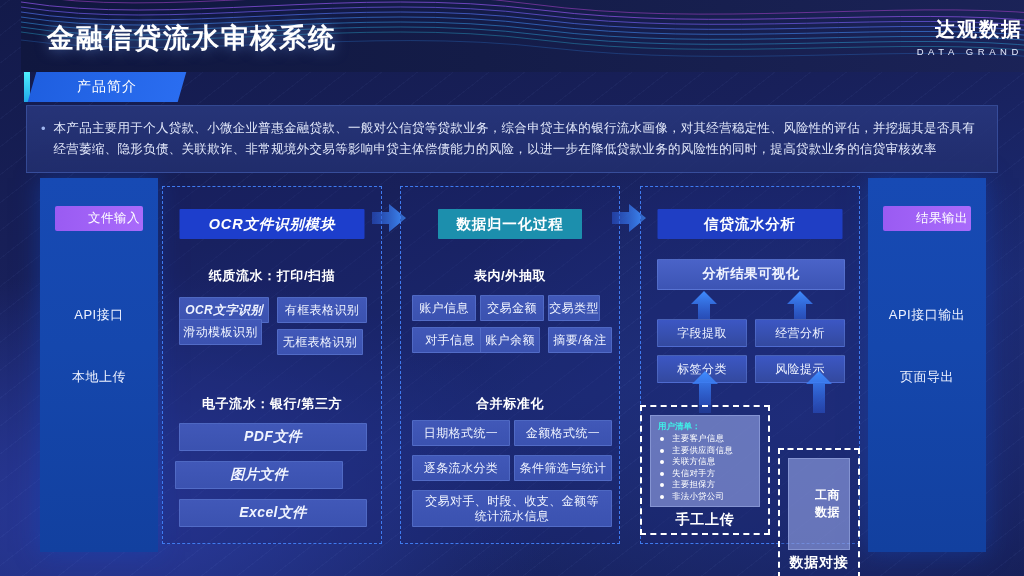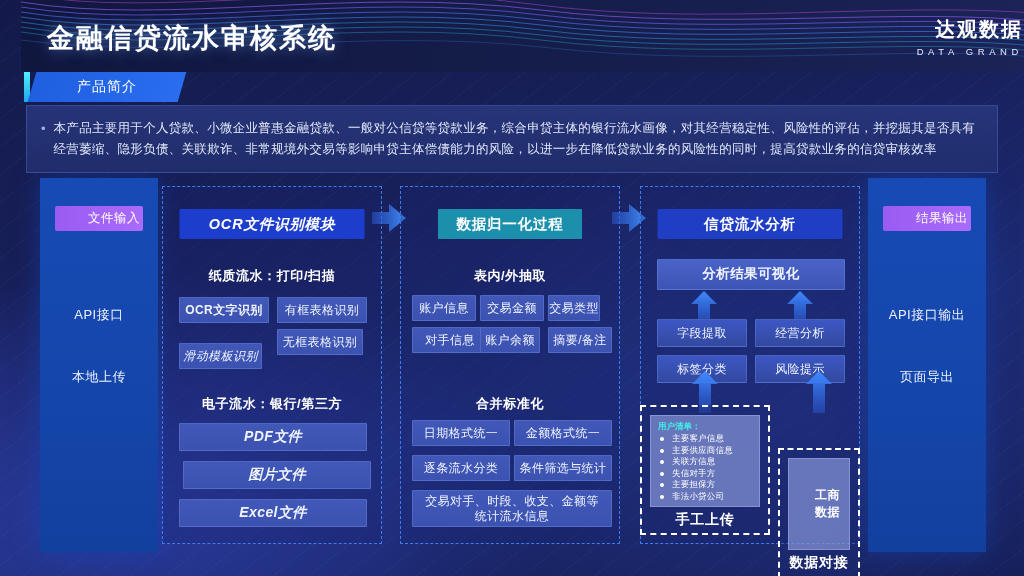--- a/index.html
+++ b/index.html
@@ -118,21 +118,21 @@
     font-size: 13px; color: #ffffff; font-weight: bold; letter-spacing: .6px;
   }
 
   .tile {
     position: absolute; display: flex; align-items: center; justify-content: center;
     background: linear-gradient(180deg, #4158b8, #3b52b0);
     border: 1px solid rgba(130,160,240,.28);
     color: #f0f4ff; font-size: 12px; letter-spacing: .4px; border-radius: 1px;
     text-align: center; line-height: 1.25;
   }
-  .tile.italic { font-weight: bold; font-size: 12px; }
+  .tile.italic { font-style: italic; font-weight: bold; font-size: 12px; }
   .tile.big { font-style: italic; font-weight: bold; font-size: 14px; }
   .tile.ana { background: linear-gradient(180deg, #3c57c4, #33499f); }
   .tile.viz { background: linear-gradient(180deg, #4a63c8, #3c54b4); font-size: 13.5px; font-weight: bold; }
 
   
   .harrow { position: absolute; width: 34px; height: 34px; }
   .harrow svg { display: block; }
 
   
   .uparrow { position: absolute; width: 26px; height: 34px; }
@@ -217,27 +217,27 @@
       <div class="side-item b">页面导出</div>
     </div>
 
     <div class="stage-col col-ocr">
       <div class="col-head ocr">OCR文件识别模块</div>
 
       <div class="sec-title" style="top:80px;">纸质流水：打印/扫描</div>
 
       <div class="tile italic" style="left:16px;  top:110px; width:90px; height:26px;">OCR文字识别</div>
       <div class="tile" style="left:114px; top:110px; width:90px; height:26px;">有框表格识别</div>
-      <div class="tile" style="left:16px;  top:156px; width:83px; height:26px;font-style:italic;">滑动模板识别</div>
+      <div class="tile" style="left:16px;  top:132px; width:83px; height:26px;">滑动模板识别</div>
       <div class="tile" style="left:114px; top:142px; width:86px; height:26px;">无框表格识别</div>
 
       <div class="sec-title" style="top:208px;">电子流水：银行/第三方</div>
 
       <div class="tile big" style="left:16px; top:236px; width:188px; height:28px;">PDF文件</div>
-      <div class="tile big" style="left:20px; top:274px; width:188px; height:28px;text-align:center;">图片文件</div>
+      <div class="tile big" style="left:12px; top:274px; width:168px; height:28px;text-align:center;">图片文件</div>
       <div class="tile big" style="left:16px; top:312px; width:188px; height:28px;">Excel文件</div>
     </div>
 
     <div class="harrow" style="left:372px; top:23px;">
       <svg width="34" height="34" viewBox="0 0 34 34">
         <defs>
             <linearGradient id="ga1" x1="0" y1="0" x2="1" y2="0">
           <stop offset="0" stop-color="#2a55cf" stop-opacity=".55"></stop>
               <stop offset="1" stop-color="#3f8ef8"></stop>
         </linearGradient>

